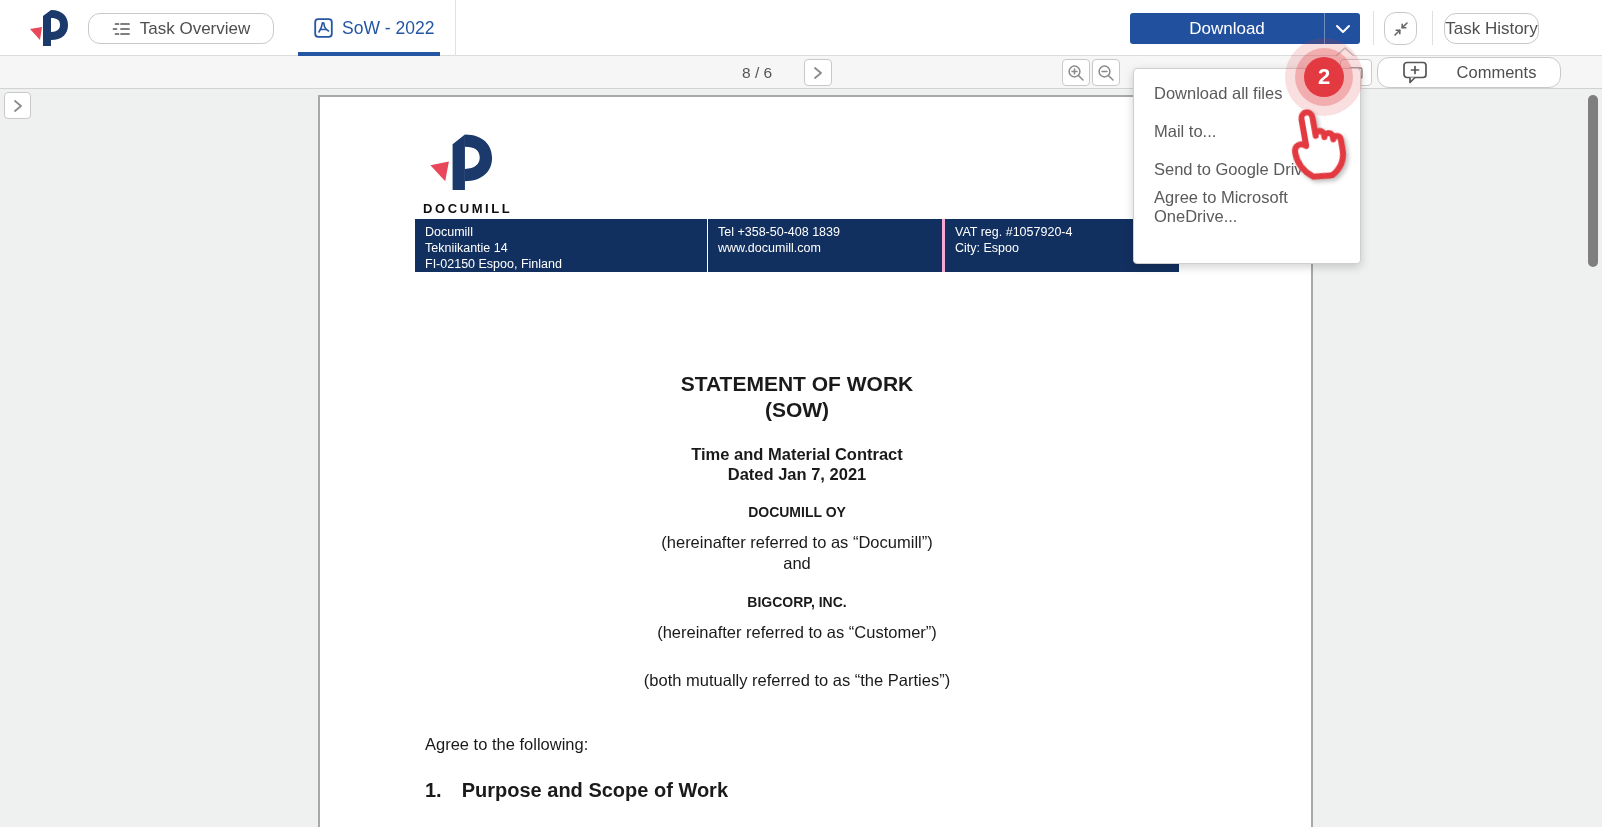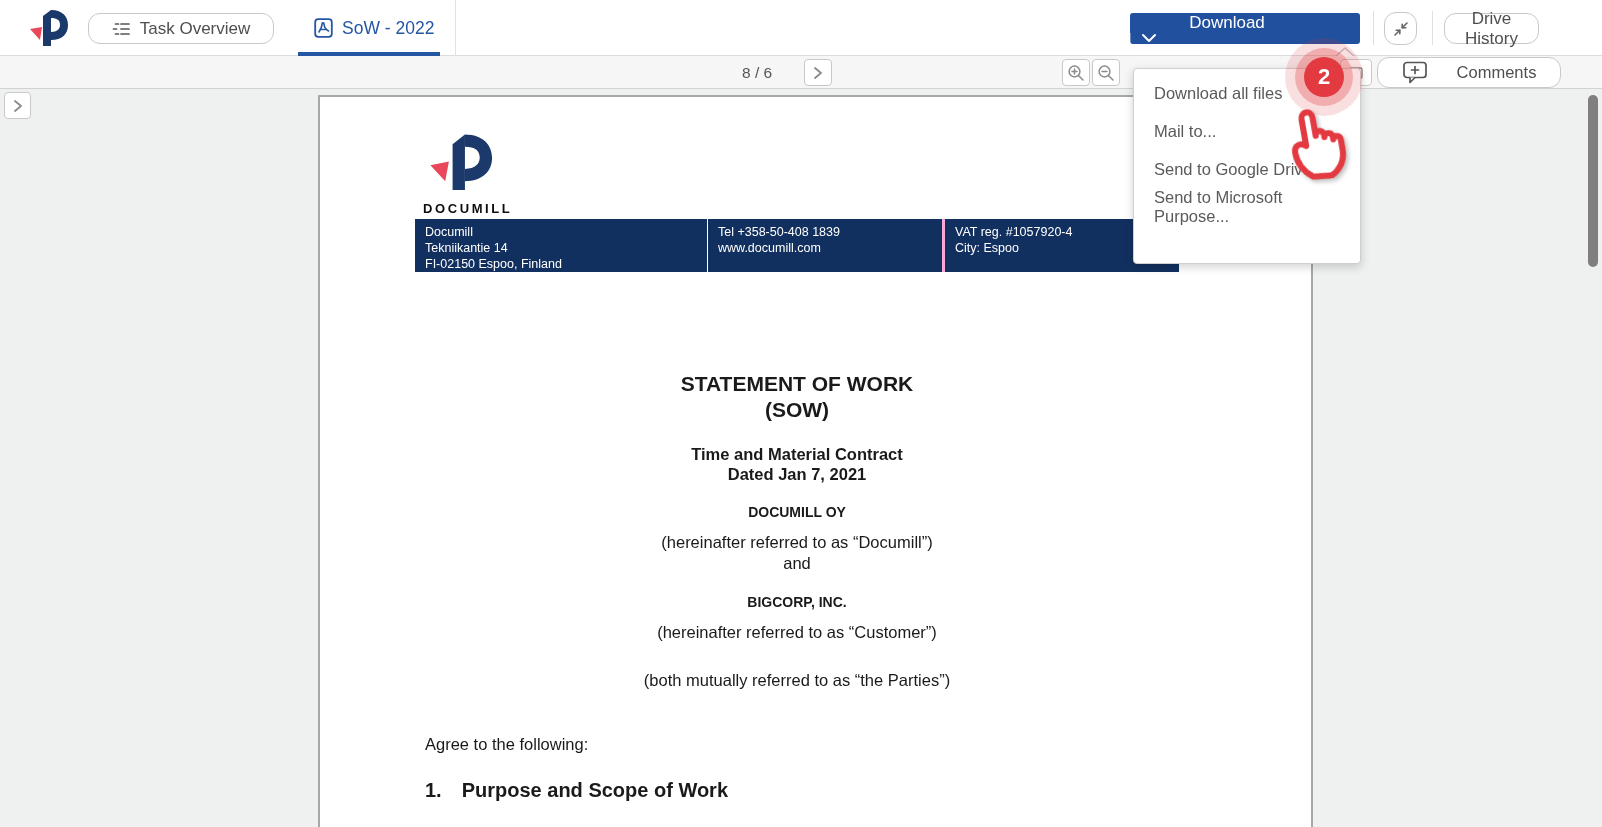--- a/index.html
+++ b/index.html
@@ -8,21 +8,21 @@
 
   
   .header { position:absolute; left:0; top:0; width:1602px; height:56px; background:#fff; border-bottom:1px solid #dcdcdc; z-index:10; }
   .logo-mark { position:absolute; left:26px; top:8px; }
   .btn { display:flex; align-items:center; justify-content:center; gap:9px; background:#fff; border:1px solid #c9c9c9; border-radius:12px; color:#4f4f4f; font-size:17px; cursor:pointer; }
   .task-overview { position:absolute; left:88px; top:13px; width:186px; height:31px; }
   .tab { position:absolute; left:300px; top:0; width:156px; height:56px; display:flex; align-items:center; gap:9px; padding-left:14px; }
   .tab-label { color:#2456a4; font-size:17.5px; }
   .tab-underline { position:absolute; left:298px; top:52px; width:142px; height:4px; background:#2456a4; }
   .header-divider { position:absolute; top:0; width:1px; height:56px; background:#e2e2e2; }
-  .download-btn { position:absolute; left:1130px; top:13px; width:230px; height:31px; background:#20509e; border-radius:3px; display:flex; color:#fff; cursor:pointer;flex-direction:column; }
+  .download-btn { position:absolute; left:1130px; top:13px; width:230px; height:31px; background:#20509e; border-radius:3px; display:flex; color:#fff; cursor:pointer; }
   .download-main { width:194px; display:flex; align-items:center; justify-content:center; font-size:17px; }
   .download-caret { width:36px; border-left:1px solid rgba(255,255,255,0.35); display:flex; align-items:center; justify-content:center; }
   .vdiv { position:absolute; top:11px; width:1px; height:34px; background:#e0e0e0; }
   .collapse-btn { position:absolute; left:1384px; top:12px; width:33px; height:33px; }
   .task-history { position:absolute; left:1444px; top:13px; width:95px; height:31px; }
 
   
   .toolbar { position:absolute; left:0; top:56px; width:1602px; height:33px; background:#f6f6f6; border-bottom:1px solid #d2d2d2; z-index:9; }
   .page-indicator { position:absolute; left:742px; top:6px; font-size:15.5px; color:#565656; line-height:22px; }
   .sq-btn { position:absolute; background:#fff; border:1px solid #c9c9c9; border-radius:4px; display:flex; align-items:center; justify-content:center; cursor:pointer; }
@@ -125,21 +125,21 @@
           <polyline points="10.2,4.2 10.2,7.8 13.8,7.8"></polyline>
         <line x1="3" y1="15" x2="7.8" y2="10.2"></line>
           <polyline points="7.8,13.8 7.8,10.2 4.2,10.2"></polyline>
       </g>
     </svg>
   </button>
 
   <div class="vdiv" style="left:1432px;"></div>
 
   <button class="btn task-history">
-    <span>Drive History</span>
+    <span>Task History</span>
   </button>
 </div>
 
 <div class="toolbar">
   <span class="page-indicator">8 / 6</span>
 
   <button class="sq-btn next-btn">
     <svg width="14" height="16" viewBox="0 0 14 16">
       <polyline points="4,3 10,8 4,13" fill="none" stroke="#8a8a8a" stroke-width="1.8" stroke-linecap="round" stroke-linejoin="round"></polyline>
     </svg>
@@ -240,21 +240,21 @@
 
   <div class="scroll-thumb"></div>
 </div>
 
 <div class="notch-border"></div>
 <div class="notch-fill"></div>
 <div class="dropdown">
   <div class="dropdown-item">Download all files</div>
   <div class="dropdown-item">Mail to...</div>
   <div class="dropdown-item">Send to Google Drive...</div>
-  <div class="dropdown-item">Send to Microsoft Purpose...</div>
+  <div class="dropdown-item">Agree to Microsoft OneDrive...</div>
 </div>
 
 <div class="badge-ring-outer"></div>
 <div class="badge-ring-mid"></div>
 <div class="badge-core">2</div>
 
 <div class="hand-icon">
   <svg width="88" height="88" viewBox="0 0 90 95">
     <path d="M33,90 C24,83 18,73 18,61 C18,53 26,51 31,56 L31,27 C31,18 43,18 43,27 L43,47 C43,41 52,41 52,47 L52,50 C52,45 61,45 61,51 L61,54 C61,50 69,50 69,55 L69,66 C69,79 62,87 53,92 Z" fill="#ffffff" stroke="#e23a40" stroke-width="6.5" stroke-linecap="round" stroke-linejoin="round"></path>
   </svg>

